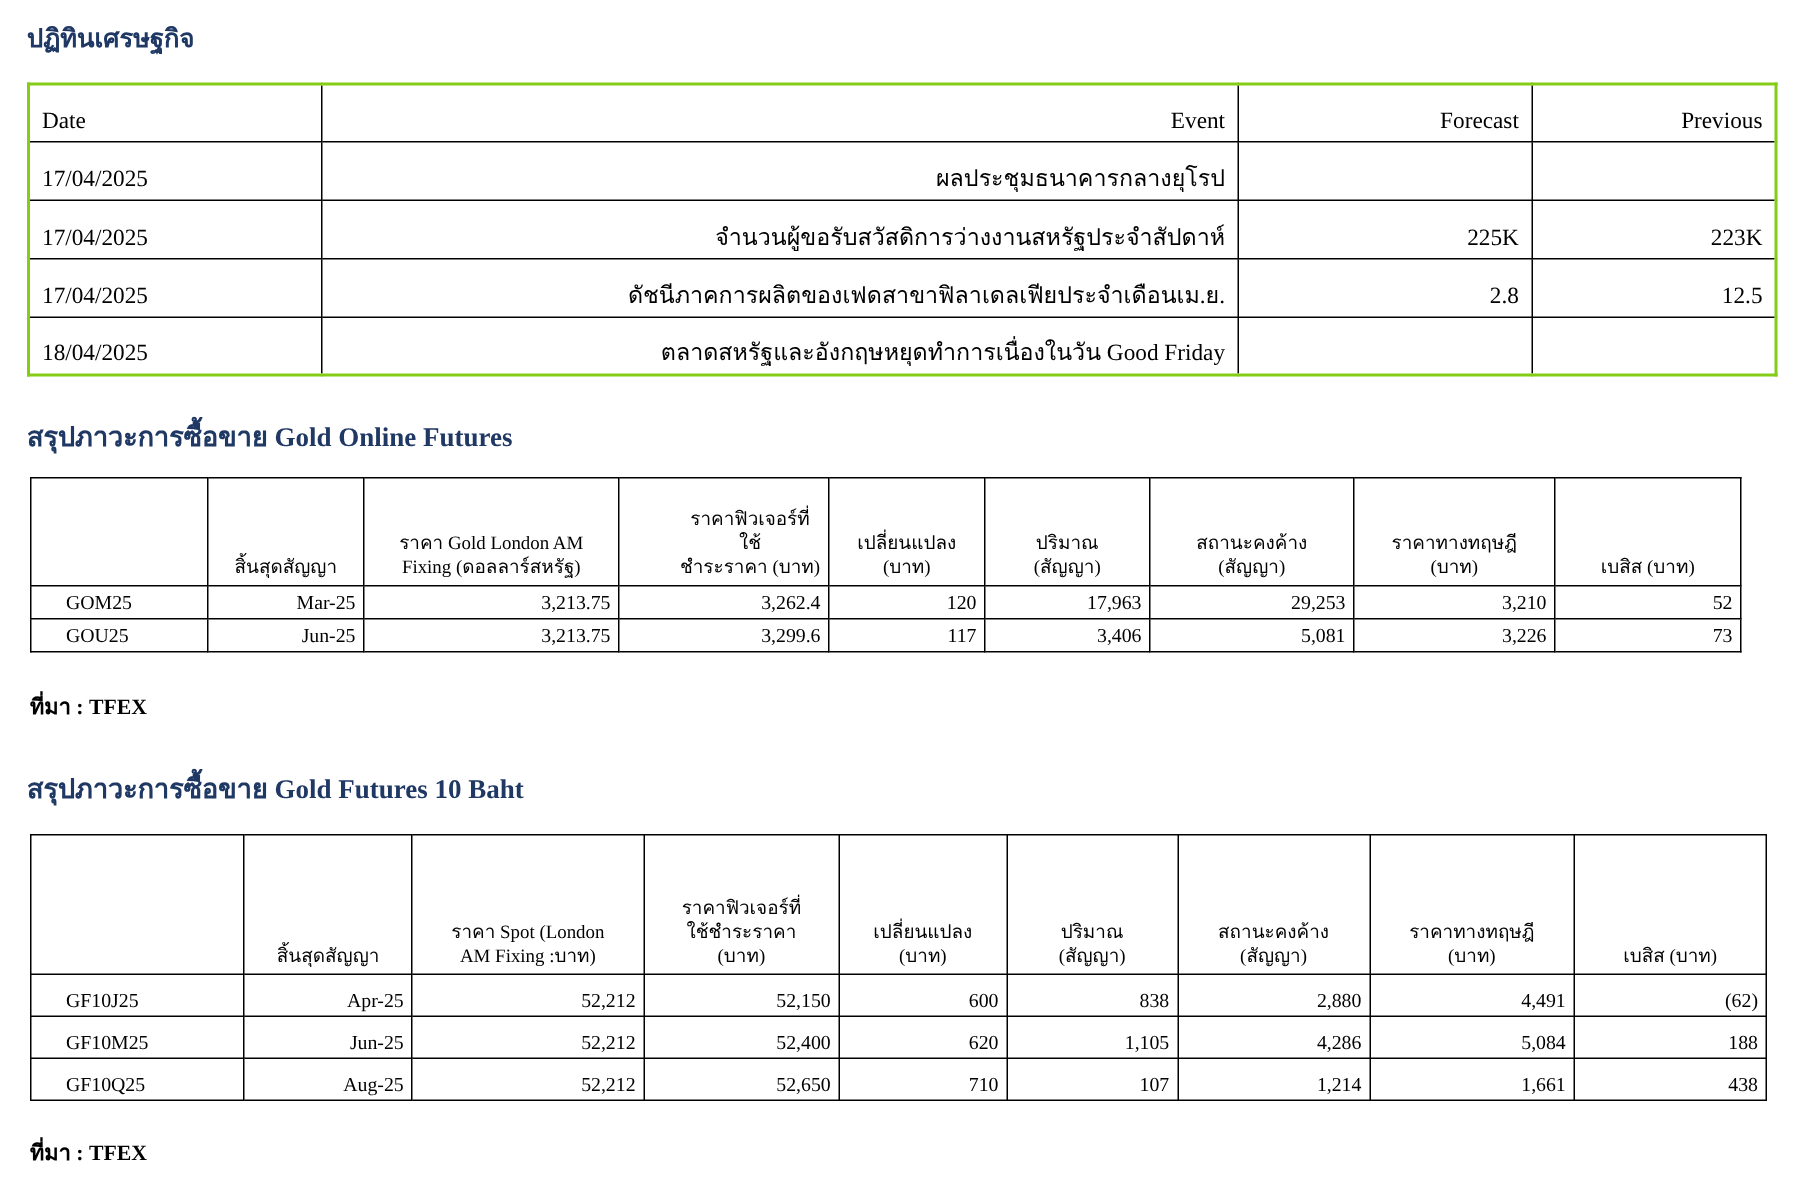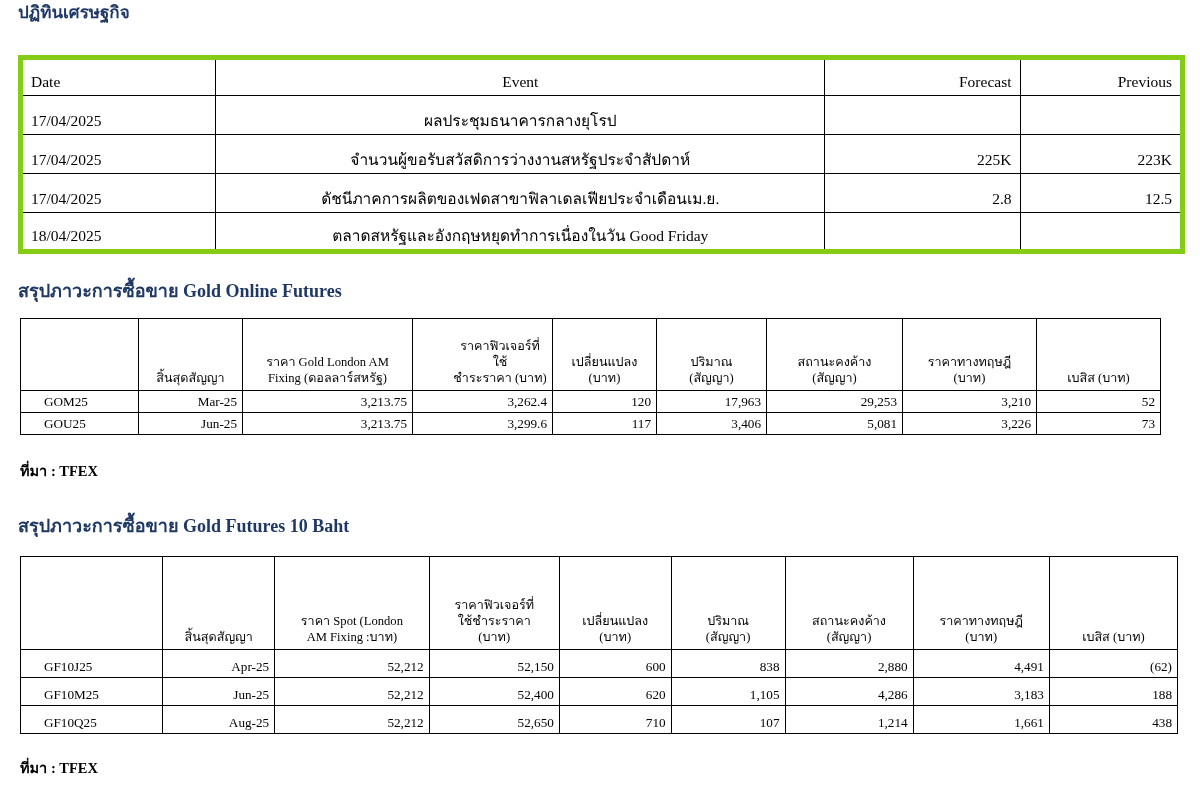--- a/index.html
+++ b/index.html
@@ -27,21 +27,21 @@
   
   .section-heading {
     color: #1F3864;
     font-family: "Liberation Serif", "DejaVu Serif", serif;
     font-weight: bold;
     font-size: 17px;
     line-height: 20px;
     letter-spacing: 0px;
     white-space: nowrap;
   }
-  .heading-1 { position: absolute; left: 18px; top: 3px; }
+  .heading-1 { position: absolute; left: 18px; top: 16px; }
   .heading-2 { position: absolute; left: 18px; top: 281px; font-size: 18px; }
   .heading-3 { position: absolute; left: 18px; top: 516px; font-size: 18px; }
 
   
   .source {
     position: absolute;
     font-family: "Liberation Serif", "DejaVu Serif", serif;
     font-weight: bold;
     font-size: 14.5px;
     color: #000000;
@@ -64,32 +64,32 @@
     vertical-align: bottom;
     font-weight: normal;
     background: #ffffff;
   }
 
   
   #econ-table {
     left: 18px;
     top: 55px;
     width: 1167px;
-    border: 5px solid #84cc16;
+    border: 2px solid #84cc16;
   }
   #econ-table th, #econ-table td {
     font-family: "Liberation Serif", "DejaVu Serif", serif;
     font-size: 15.5px;
     line-height: 18px;
     height: 39px;
     padding: 0 8px 4px 8px;
     vertical-align: bottom;
   }
   #econ-table .c-date { width: 190px; text-align: left; }
-  #econ-table .c-event { width: 592px; text-align: center; }
+  #econ-table .c-event { width: 592px; text-align: right; }
   #econ-table .c-forecast { width: 190px; text-align: right; }
   #econ-table .c-previous { width: 158px; text-align: right; }
   #econ-table thead th { height: 38px; }
   #econ-table tbody td { height: 39px; }
 
   
   .fut-table th, .fut-table td {
     font-family: "Liberation Serif", "DejaVu Serif", serif;
     font-size: 12.6px;
     line-height: 16px;
@@ -372,21 +372,21 @@
         <td>(62)</td>
       </tr>
       <tr>
         <td class="sym">GF10M25</td>
         <td>Jun-25</td>
         <td>52,212</td>
         <td>52,400</td>
         <td>620</td>
         <td>1,105</td>
         <td>4,286</td>
-        <td>3,183</td>
+        <td>5,084</td>
         <td>188</td>
       </tr>
       <tr>
         <td class="sym">GF10Q25</td>
         <td>Aug-25</td>
         <td>52,212</td>
         <td>52,650</td>
         <td>710</td>
         <td>107</td>
         <td>1,214</td>

